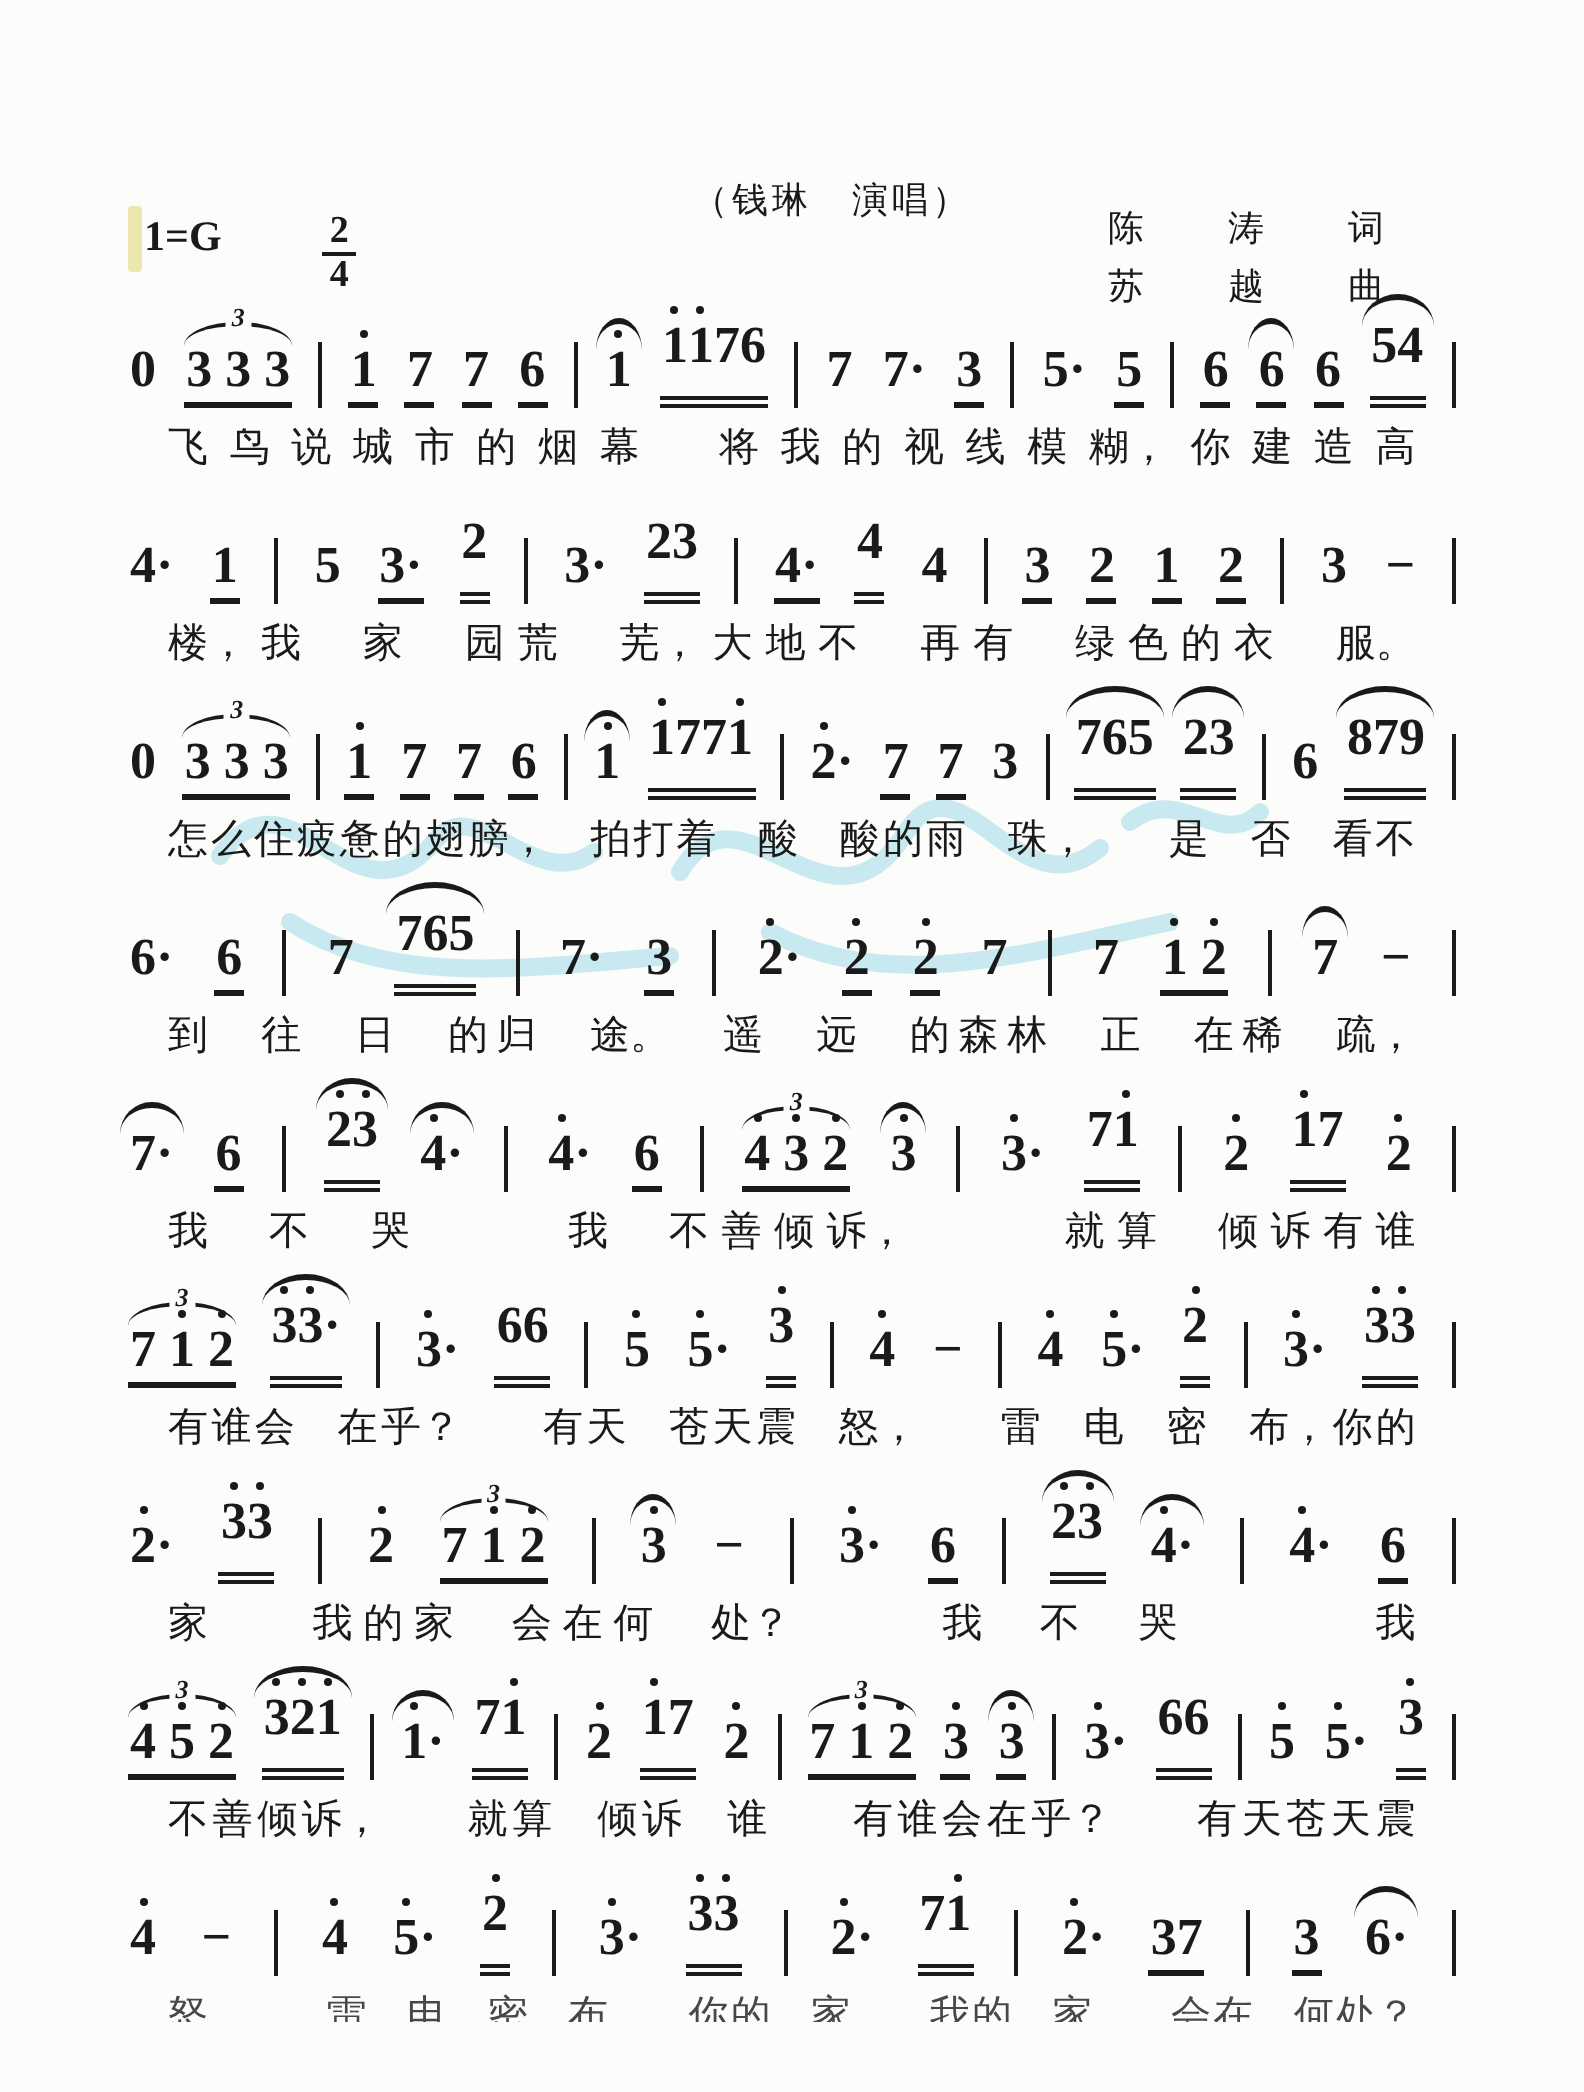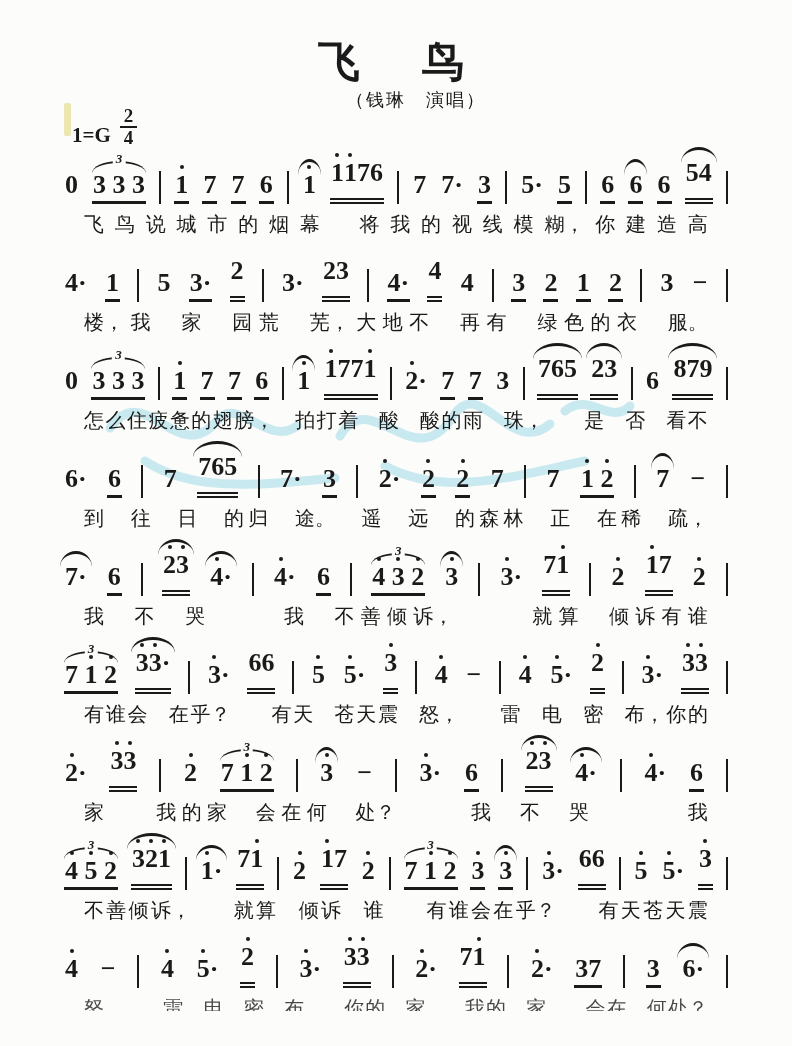--- a/index.html
+++ b/index.html
@@ -9,22 +9,22 @@
     --hl:#e9e3a0;
   }
   html,body{margin:0;padding:0;}
   .page{position:relative;width:792px;height:1046px;background:var(--bg);overflow:hidden;
         font-family:"Liberation Serif","DejaVu Serif",serif;color:var(--ink);}
   
   .title{position:absolute;top:34px;left:0;right:0;text-align:center;
          font-size:42px;font-weight:700;letter-spacing:10px;}
   .subtitle{position:absolute;top:88px;left:0;right:0;text-align:center;
             font-size:18px;font-weight:400;letter-spacing:2px;margin-left:40px;}
-  .keyblock{position:absolute;top:106px;left:72px;display:flex;align-items:flex-end;
-            font-size:21px;font-weight:700;}
+  .keyblock{position:absolute;top:106px;left:72px;display:flex;align-items:flex-start;
+            font-size:21px;font-weight:700;gap:41px;}
   .meter{display:inline-flex;flex-direction:column;align-items:center;
          font-size:19px;font-weight:700;line-height:1.05;margin-left:9px;}
   .meter .mnum{border-bottom:2px solid var(--ink);padding:0 4px;}
   .meter .mden{padding:0 4px;}
   .credits{position:absolute;top:100px;right:88px;text-align:right;
            font-size:18px;line-height:29px;letter-spacing:12px;}
   .credits div{white-space:pre;}
   .hl-stripe{position:absolute;top:103px;left:64px;width:7px;height:33px;
              background:var(--hl);opacity:.85;border-radius:2px;}
   
@@ -53,31 +53,34 @@
   .lu{font-size:20px;line-height:1.2;white-space:pre;}
   .lu.sp{width:18px;}
   .system:nth-child(9) .lyrics-row{height:15px;overflow:hidden;opacity:.8;}
 </style>
 </head>
 <body>
 
 <div class="page">
   <div class="hl-stripe"></div>
 
-  <div class="title">飞　鸟</div>
   <div class="subtitle">（钱琳　演唱）</div>
 
   <div class="keyblock">
     <span>1=G</span>
     <span class="meter">
       <span class="mnum">2</span>
       <span class="mden">4</span>
     </span>
   </div>
 
+  <div class="credits">
+    <div>陈　涛　词</div>
+    <div>苏　越　曲</div>
+  </div>
 
   <svg class="wm" width="560" height="150" viewBox="0 0 560 150">
     <g fill="none" stroke="#7ecfe0" stroke-width="9" stroke-linecap="round" opacity="0.9">
       <path d="M25,62 C60,12 92,102 132,55 C152,28 182,82 212,60"></path>
       <path d="M60,95 C110,128 180,118 250,112"></path>
       <path d="M255,70 C285,18 330,112 368,50 C395,8 425,92 465,58"></path>
       <path d="M300,100 C360,132 430,110 500,95"></path>
       <path d="M480,45 C505,25 525,60 545,40"></path>
     </g>
   </svg>

